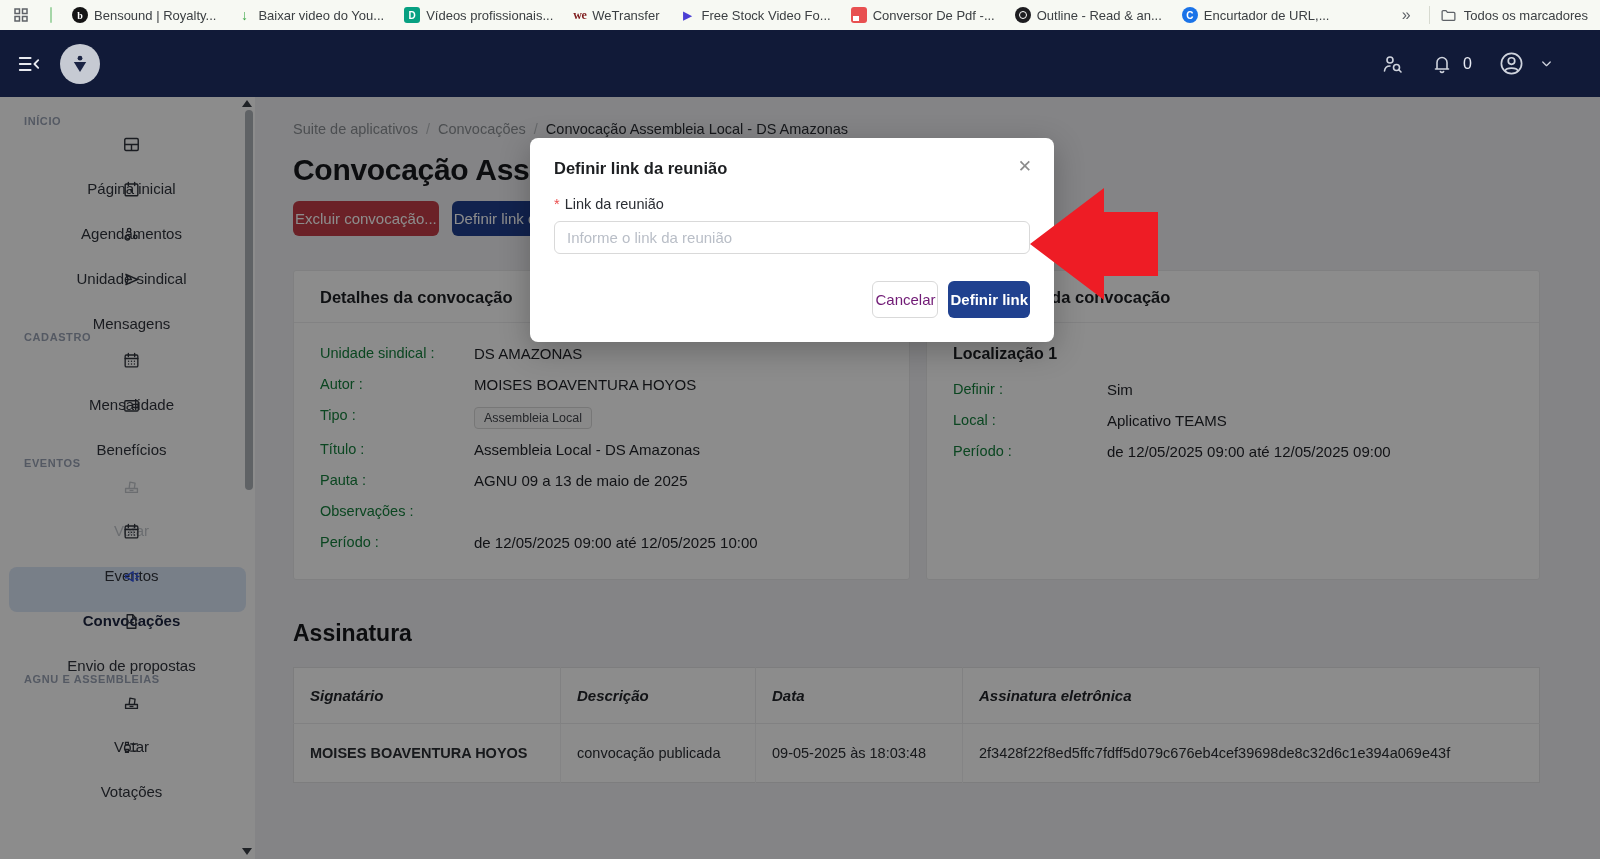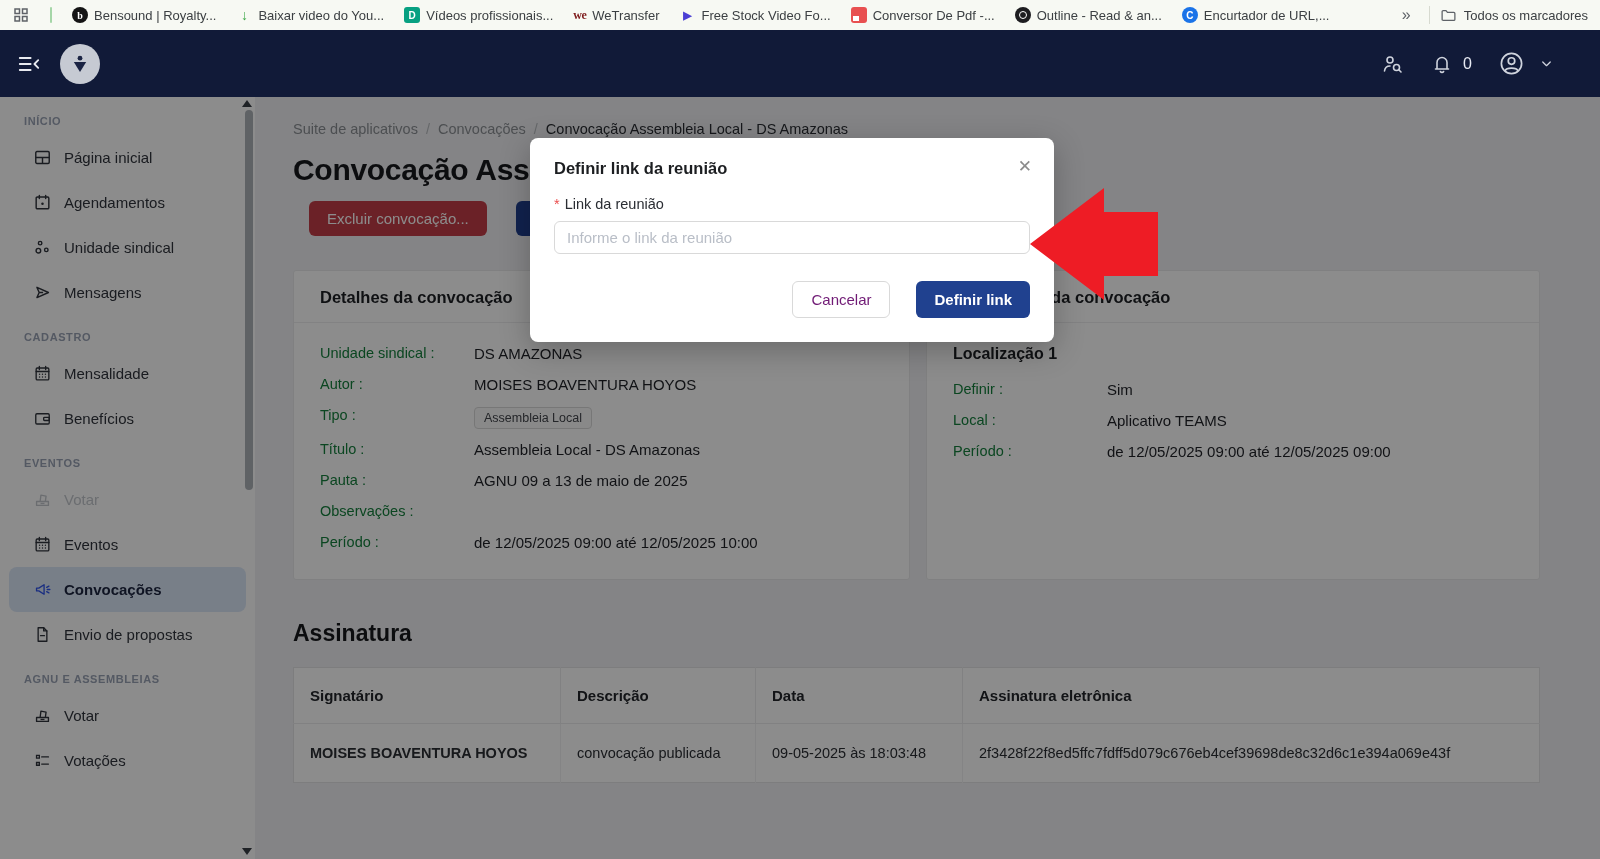--- a/index.html
+++ b/index.html
@@ -31,57 +31,57 @@
   .hdr-logo { width:40px; height:40px; border-radius:50%; background:#c6cad3; margin-left:18px; display:flex; align-items:center; justify-content:center; }
   .hdr-right { margin-left:auto; display:flex; align-items:center; gap:26px; color:#cfd3dd; }
   .hdr-bell-wrap { display:flex; align-items:center; gap:9px; cursor:pointer; }
   .hdr-count { font-size:16px; color:#e6e9f2; }
   .hdr-user { display:flex; align-items:center; gap:14px; cursor:pointer; }
 
   
   .sidebar { position:absolute; top:97px; left:0; width:255px; bottom:0; background:#ffffff; overflow:hidden; z-index:1; padding-top:12px; }
   .sb-section { font-size:11px; font-weight:bold; letter-spacing:.6px; color:#9aa3b5; padding:16px 0 8px 24px; }
   .sb-section.first { padding-top:6px; }
-  .sb-item { height:45px; display:flex; align-items:center; gap:12px; padding:0 16px 0 24px; font-size:15px; color:#30343c; cursor:pointer; margin:0 9px; border-radius:8px; }
+  .sb-item { height:45px; display:flex; align-items:center; gap:26px; padding:0 16px 0 24px; font-size:15px; color:#30343c; cursor:pointer; margin:0 9px; border-radius:8px;flex-direction:column; }
   .sb-item svg { flex:0 0 auto; }
   .sb-item.active { background:#dbe7f7; color:#1d2540; font-weight:bold; }
   .sb-item.active svg { color:#2f54eb; }
   .sb-item.disabled { color:#c3c7cd; cursor:default; }
   .sb-thumb { position:absolute; top:13px; right:2px; width:8px; height:380px; background:#aeb2b8; border-radius:4px; }
   .sb-arrow { position:absolute; right:3px; width:0; height:0; border-left:5px solid transparent; border-right:5px solid transparent; cursor:pointer; }
   .sb-arrow.up { top:3px; border-bottom:7px solid #3a3f46; }
   .sb-arrow.down { bottom:4px; border-top:7px solid #3a3f46; }
 
   
   .main { position:absolute; top:97px; left:255px; right:0; bottom:0; background:#f0f1f4; padding:24px 60px 0 38px; overflow:hidden; z-index:1; }
   .breadcrumb { font-size:14.5px; color:#8b8f94; display:flex; gap:8px; }
   .crumb { cursor:pointer; }
   .crumb + .crumb::before { content:"/"; color:#b9bcc0; margin-right:8px; }
   .crumb.current { color:#2a2d33; cursor:default; }
   .page-title { margin-top:16px; font-size:30px; font-weight:bold; color:#17181c; letter-spacing:-.3px; }
   .action-row { margin-top:14px; display:flex; gap:13px; }
-  .btn { border:none; border-radius:6px; font-size:15px; padding:9px 18px; cursor:pointer; font-family:inherit; white-space:nowrap;margin-left:16px; }
+  .btn { border:none; border-radius:6px; font-size:15px; padding:9px 2px; cursor:pointer; font-family:inherit; white-space:nowrap; }
   .btn-danger { background:#c43d47; color:#fff; }
   .btn-navy { background:#1f3f8f; color:#fff; }
 
   .cards-row { margin-top:34px; display:flex; gap:16px; }
   .card { background:#fff; border:1px solid #e9e9eb; border-radius:3px; height:310px; }
   .card-1 { width:617px; }
   .card-2 { flex:1; }
   .card-head { padding:17px 26px 15px; font-size:16.5px; font-weight:bold; color:#1d1f24; border-bottom:1px solid #ededef; }
   .card-body { padding:22px 26px; }
   .f-row { display:flex; align-items:flex-start; margin-bottom:12px; min-height:19px; }
   .f-label { width:154px; flex:0 0 auto; font-size:14.5px; color:#15803d; }
   .f-value { font-size:15px; color:#1f2127; }
   .badge { display:inline-block; border:1px solid #d9d9d9; background:#fafafa; border-radius:4px; font-size:12.5px; color:#42454b; padding:3px 9px; }
   .loc-sub { font-size:16px; font-weight:bold; color:#1d1f24; margin-bottom:18px; }
 
   .sig-title { margin-top:40px; font-size:23px; font-weight:bold; color:#17181c; }
   table.sig { margin-top:20px; width:100%; border-collapse:collapse; background:#fff; border:1px solid #e4e4e6; }
-  table.sig th { text-align:left; font-size:15px; color:#23262b; padding:19px 16px; border-right:1px solid #ebebed; border-bottom:1px solid #ebebed; font-weight:bold; }
+  table.sig th { text-align:left; font-size:15px; color:#23262b; padding:19px 16px; border-right:1px solid #ebebed; border-bottom:1px solid #ebebed; font-weight:bold;font-style:italic; }
   table.sig td { font-size:14.5px; color:#2b2e33; padding:21px 16px; border-right:1px solid #f0f0f2; }
   table.sig th:last-child, table.sig td:last-child { border-right:none; }
   .col-sig { width:267px; } .col-desc { width:195px; } .col-date { width:207px; }
   .td-name { font-weight:bold; }
 
   
   .dim-mask { position:absolute; top:97px; left:0; right:0; bottom:0; background:rgba(0,0,0,.45); z-index:40; }
 
   
   .modal { position:absolute; left:530px; top:138px; width:524px; background:#fff; border-radius:8px; z-index:60; box-shadow:0 8px 30px rgba(0,0,0,.25); padding:21px 24px 24px; }

